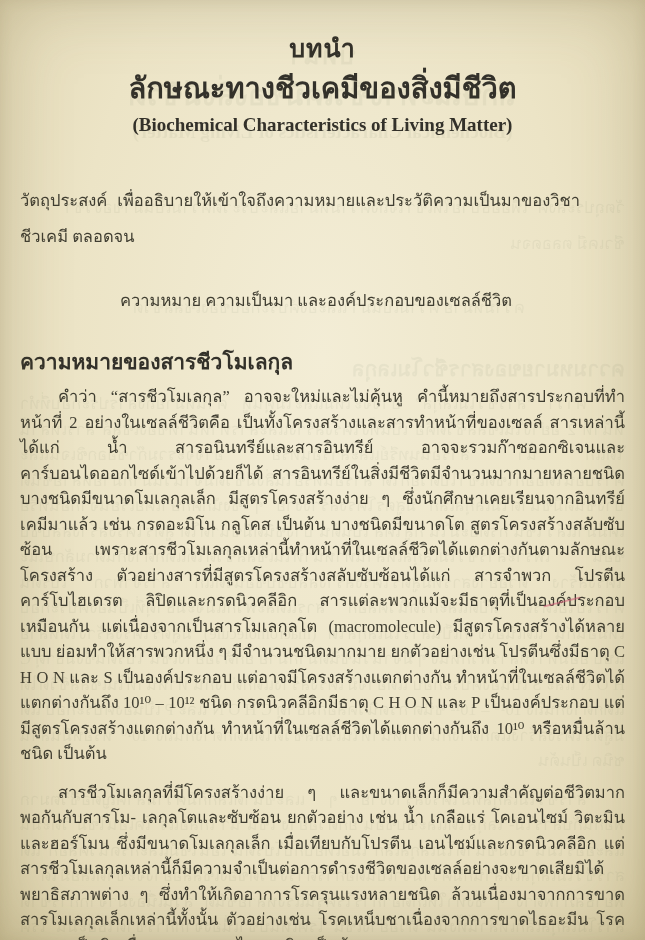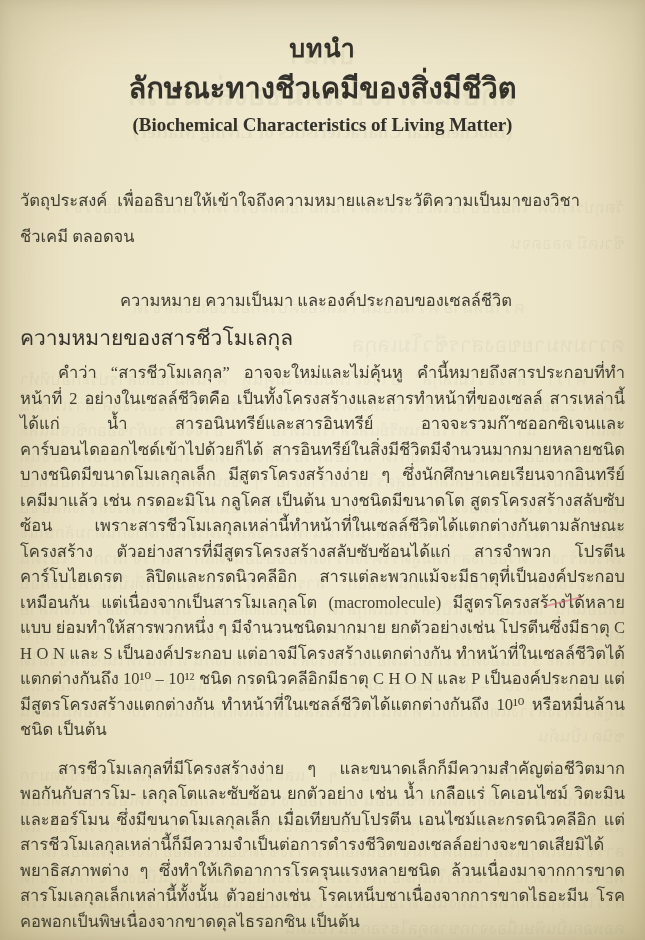--- a/index.html
+++ b/index.html
@@ -19,21 +19,21 @@
     z-index:1;opacity:.055;filter:blur(.7px);
     transform:scaleX(-1) translateY(7px);
   }
   .ghost, .ghost *{color:#44583f !important;}
   .chapter-label{text-align:center;font-weight:bold;font-size:25px;line-height:30px;color:#33312a;letter-spacing:1px;}
   .main-title{text-align:center;font-weight:bold;font-size:29px;line-height:40px;color:#33312a;margin-top:4px;}
   .eng-title{text-align:center;font-weight:bold;font-size:19px;line-height:28px;color:#33312a;margin-top:3px;}
   .objective{margin-top:44px;line-height:36px;}
   .objective .line2{margin-left:100px;margin-top:28px;}
   .obj-label{margin-right:10px;}
-  .section-heading{font-weight:normal;font-size:21px;line-height:30px;color:#33312a;margin-top:4px;}
+  .section-heading{font-weight:bold;font-size:21px;line-height:30px;color:#33312a;margin-top:28px;}
   p.body-para{margin:13px 0 0 0;text-indent:38px;}
   p.first-para{margin-top:7px;}
   .pen-mark{
     position:absolute;left:543px;top:601px;width:38px;height:2px;z-index:4;
     background:rgba(213,92,122,.55);transform:rotate(-14deg);border-radius:2px;pointer-events:none;
   }
 </style>
 </head>
 <body>
 

